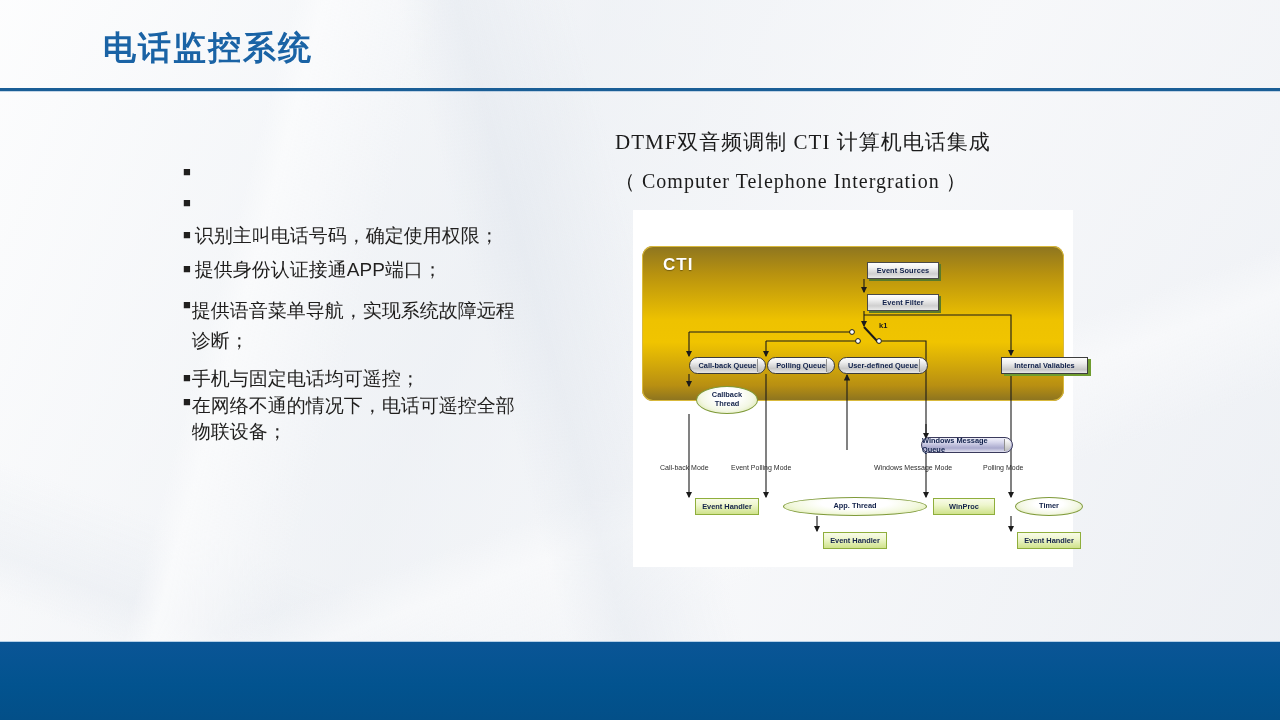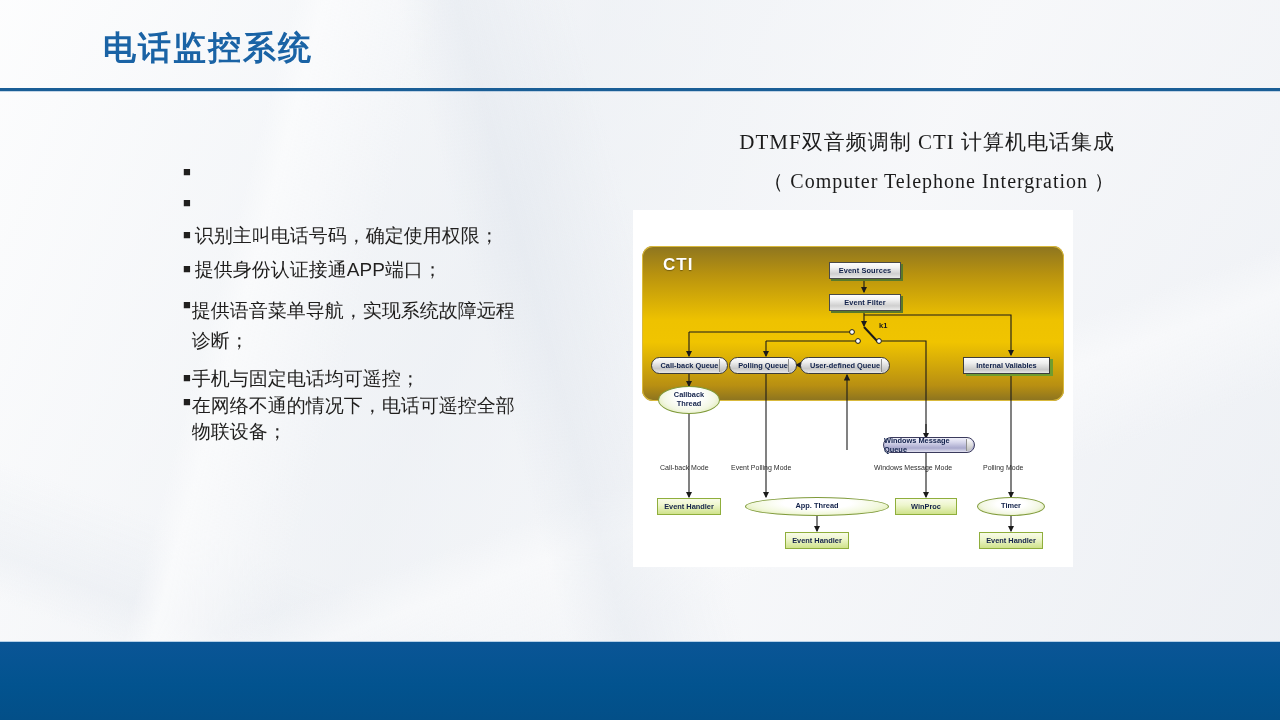--- a/index.html
+++ b/index.html
@@ -48,21 +48,21 @@
     color:#201f1e;font-size:19px;line-height:1.0;
     font-family:"Liberation Sans","DejaVu Sans",sans-serif;
   }
   .bmark{font-size:13px;line-height:1.35;margin-right:4px;flex:0 0 auto;}
   .bmark.nogap{margin-right:1px;}
   .btext{white-space:pre-line;}
 
   
   .right{position:absolute;left:615px;top:128px;width:500px;}
   .serif-head{
-    text-align:right;color:#1b1b1b;
+    text-align:left;color:#1b1b1b;
     font-family:"Liberation Serif","DejaVu Serif",serif;
     font-size:21px;letter-spacing:1px;white-space:nowrap;
   }
   .serif-head.line2{margin-top:12px;font-size:20px;}
 
   .diagram-wrap{
     position:absolute;left:633px;top:210px;width:440px;height:357px;
     background:#ffffff;
   }
   .worklabel{
@@ -87,21 +87,21 @@
     position:absolute;left:9px;top:278px;width:422px;height:68px;
     border-radius:4px;
     background:linear-gradient(180deg,#1c8d8b 0%,#3cb2ac 22%,#1d8a8c 60%,#126d76 100%);
   }
   .app-label{
     position:absolute;left:14px;top:38px;color:#e9f7f5;font-weight:bold;
     font-size:13px;letter-spacing:.5px;
   }
 
   
-  .node{position:absolute;box-sizing:border-box;}
+  .node{position:absolute;box-sizing:border-box;margin-left:38px;}
   .box3d{
     background:linear-gradient(180deg,#ffffff 0%,#f2f2f2 30%,#cfcfcf 72%,#eaeaea 100%);
     border:1px solid #4a4a4a;
     box-shadow:2px 2px 0 #5a7a2a;
     color:#10204a;font-weight:bold;
     display:flex;align-items:center;justify-content:center;
     font-size:7.4px;letter-spacing:.1px;text-align:center;
   }
   .cyl{
     background:linear-gradient(180deg,#fdfdfd 0%,#efefef 28%,#c9c9c9 70%,#e6e6e6 100%);

